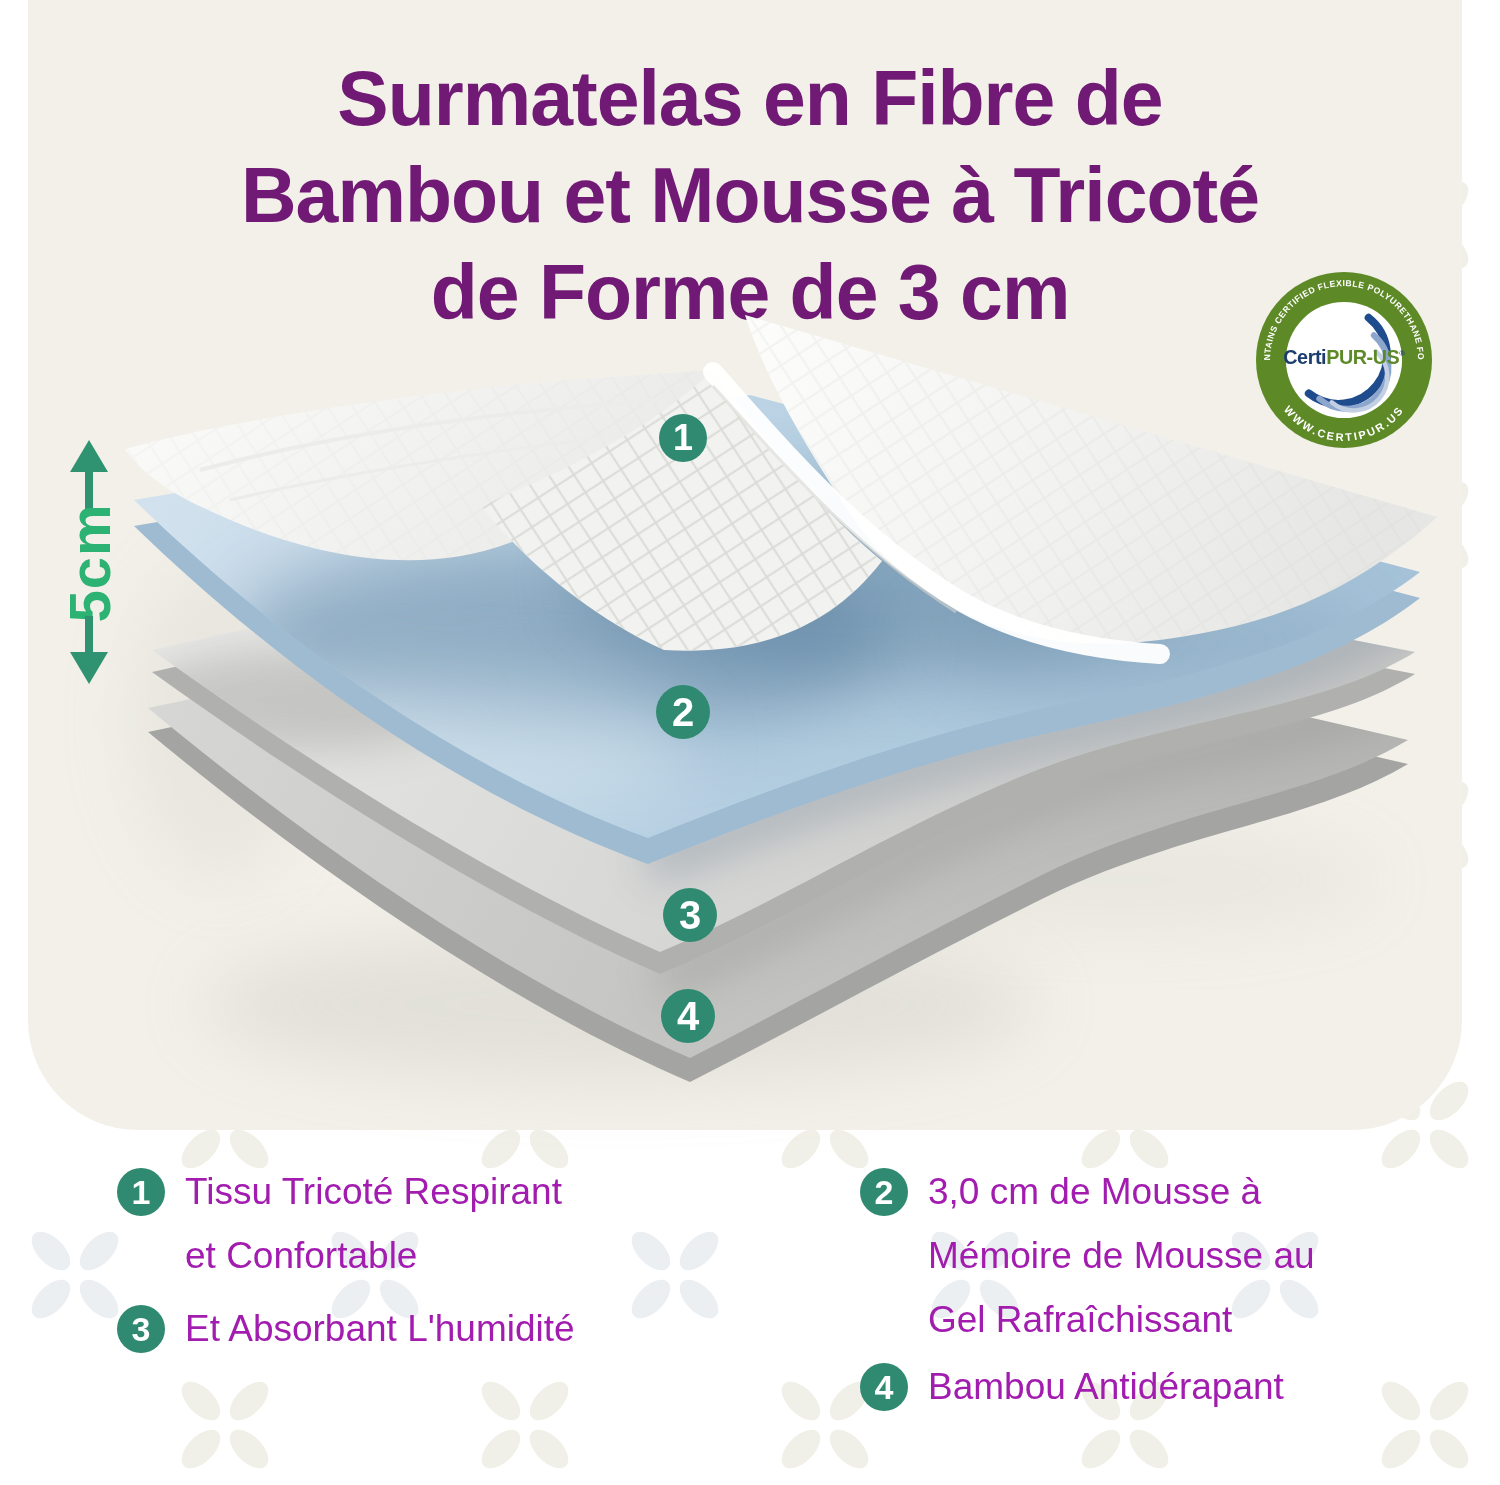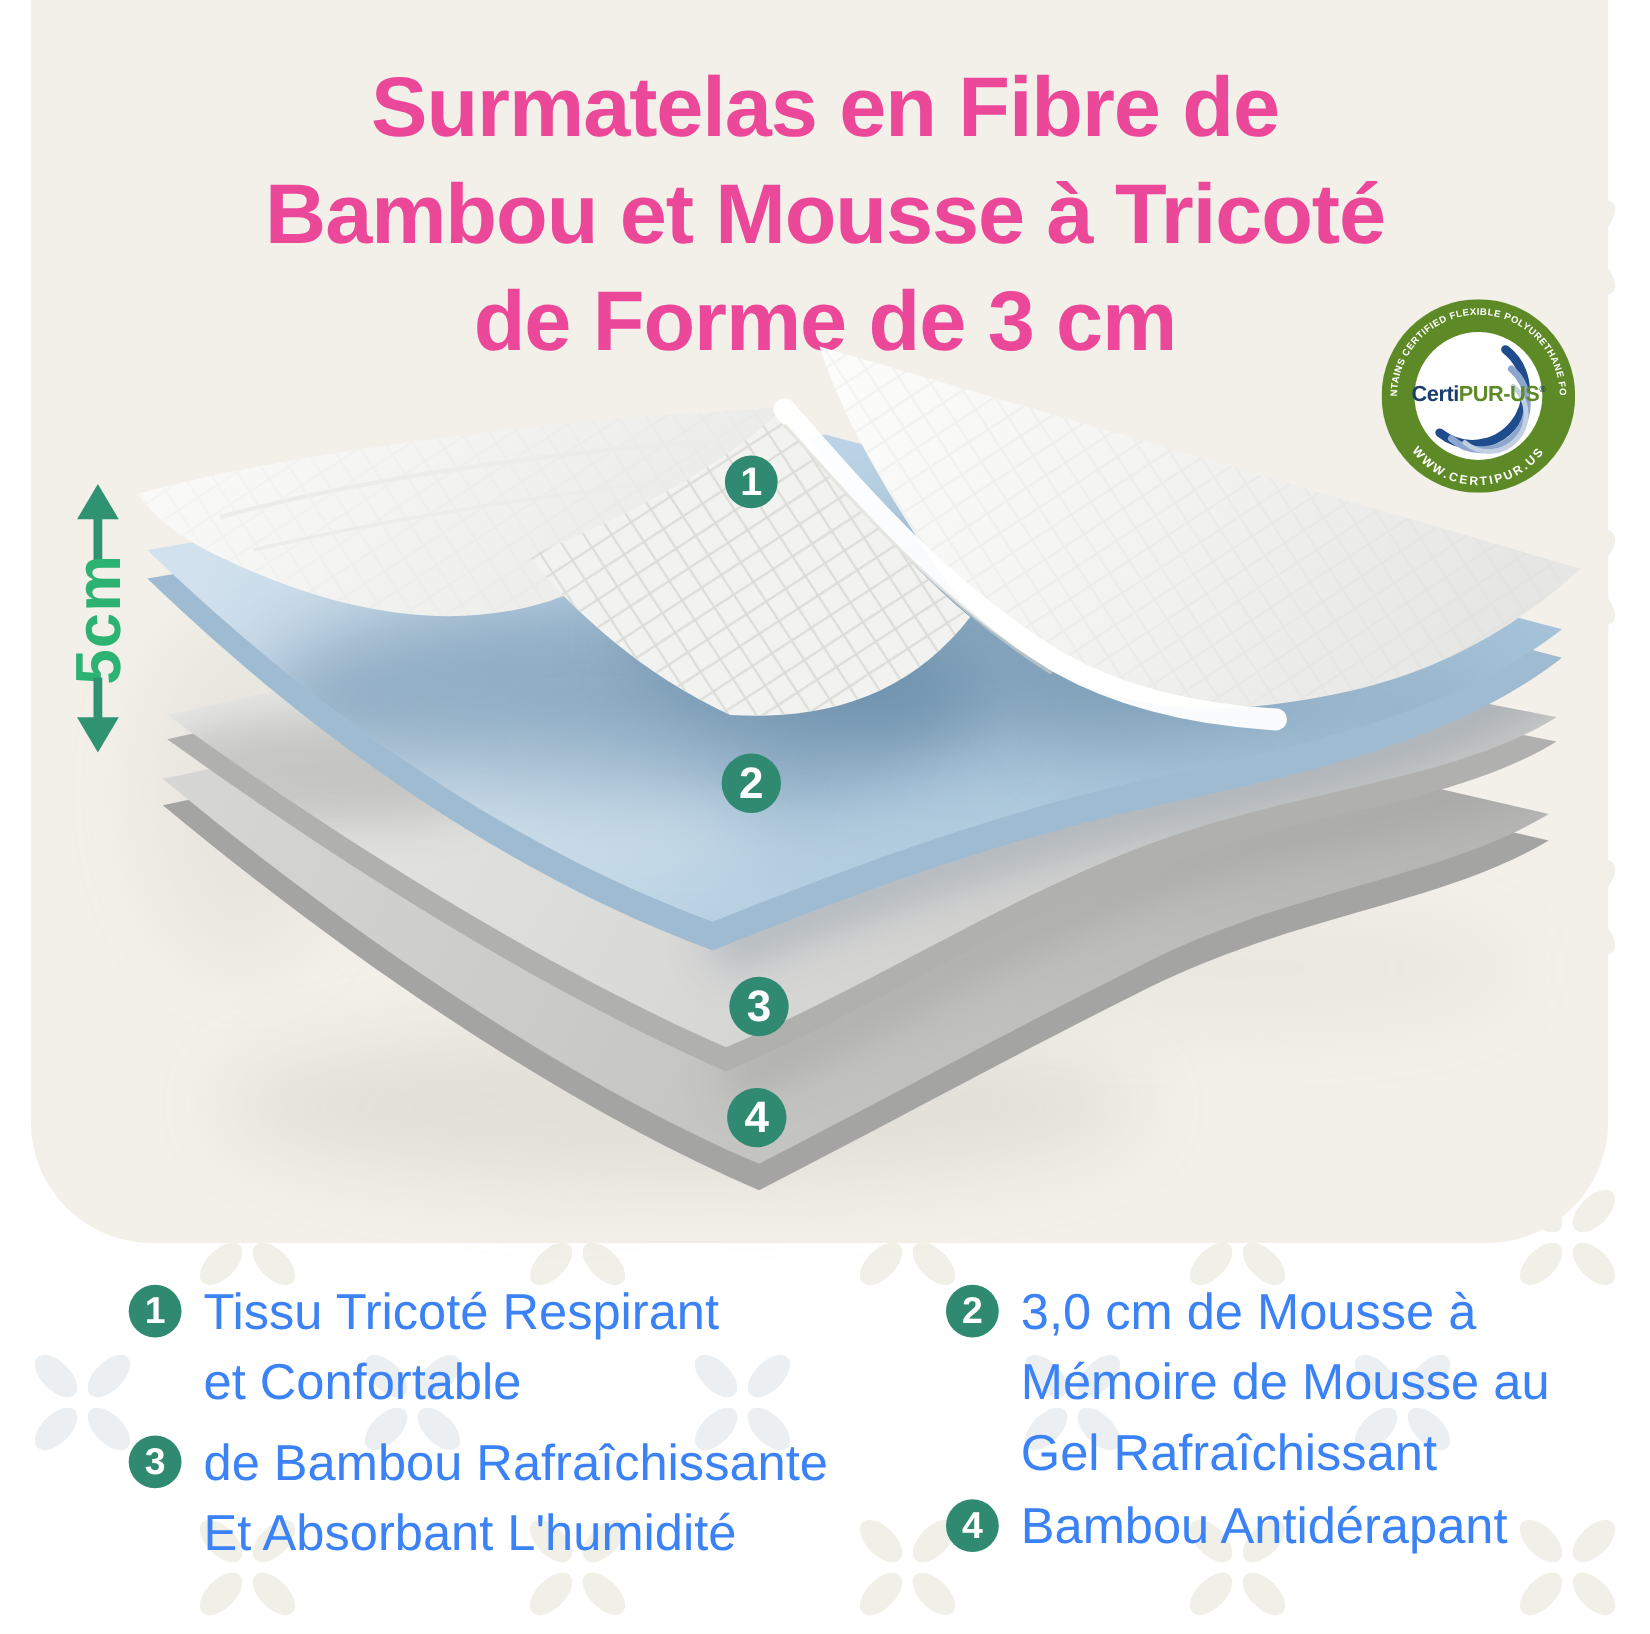--- a/index.html
+++ b/index.html
@@ -5,21 +5,21 @@
   html,body{margin:0;padding:0;}
   body{font-family:"Liberation Sans", sans-serif;}
   .page{position:relative;width:1500px;height:1485px;background:#FFFFFF;overflow:hidden;}
 
   .bg-pattern{position:absolute;left:0;top:0;width:1500px;height:1485px;}
 
   .card{position:absolute;left:28px;top:-130px;width:1434px;height:1260px;
         background:#F2F0E9;border-radius:110px;}
 
   .title{position:absolute;left:0;top:50px;width:100%;text-align:center;
-         color:#ec4899;font-weight:bold;font-size:77px;line-height:97px;letter-spacing:-1px;}
+         color:#701a75;font-weight:bold;font-size:77px;line-height:97px;letter-spacing:-1px;}
 
   .mattress-svg{position:absolute;left:0;top:0;width:1500px;height:1485px;}
 
   
   .marker{position:absolute;border-radius:50%;background:#2F8A71;color:#fff;
           font-weight:bold;display:flex;align-items:center;justify-content:center;}
   .marker.m1{left:659px;top:414px;width:48px;height:48px;font-size:36px;}
   .marker.m2{left:656px;top:685px;width:54px;height:54px;font-size:40px;}
   .marker.m3{left:663px;top:888px;width:54px;height:54px;font-size:40px;}
   .marker.m4{left:661px;top:989px;width:54px;height:54px;font-size:40px;}
@@ -37,21 +37,21 @@
       display:flex;align-items:center;justify-content:center;transform:rotate(-90deg);
       color:#2CB272;font-size:58px;font-weight:bold;letter-spacing:1px;}
 
   .certipur{position:absolute;left:1256px;top:272px;width:176px;height:176px;}
 
   
   .legend-item{position:absolute;display:flex;}
   .legend-item .num-badge{flex:none;width:48px;height:48px;margin-top:8px;border-radius:50%;
       background:#2F8A71;color:#fff;font-size:34px;font-weight:bold;
       display:flex;align-items:center;justify-content:center;}
-  .legend-item .txt{margin-left:20px;font-size:46px;line-height:64px;color:#3b82f6;}
+  .legend-item .txt{margin-left:20px;font-size:37px;line-height:64px;color:#a21caf;}
   .li-1{left:117px;top:1160px;}
   .li-2{left:860px;top:1160px;}
   .li-3{left:117px;top:1297px;}
   .li-4{left:860px;top:1355px;}
 </style>
 </head>
 <body>
 
 <div class="page">
 
@@ -230,21 +230,20 @@
       <div class="txt">
         <div>3,0 cm de Mousse à</div>
         <div>Mémoire de Mousse au</div>
         <div>Gel Rafraîchissant</div>
       </div>
     </div>
 
     <div class="legend-item li-3">
       <div class="num-badge">3</div>
       <div class="txt">
-        <div>de Bambou Rafraîchissante</div>
         <div>Et Absorbant L'humidité</div>
       </div>
     </div>
 
     <div class="legend-item li-4">
       <div class="num-badge">4</div>
       <div class="txt">
         <div>Bambou Antidérapant</div>
       </div>
     </div>

